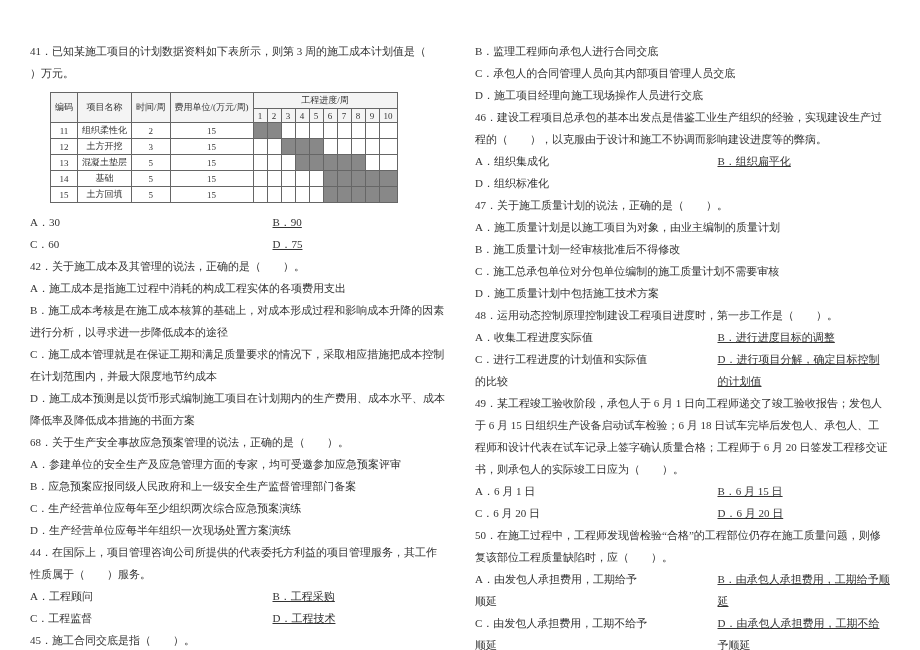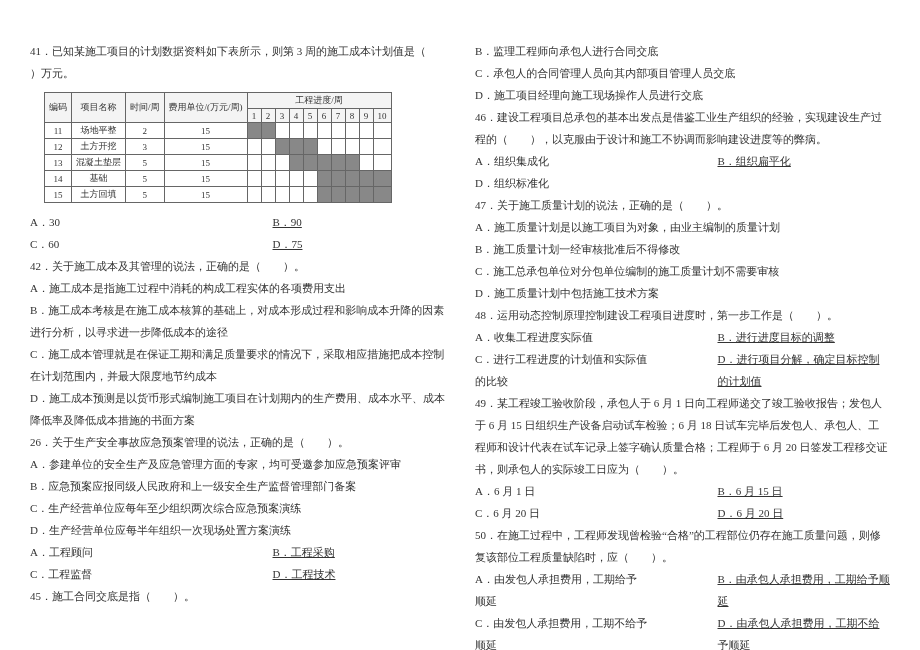--- a/index.html
+++ b/index.html
@@ -20,21 +20,21 @@
     .column {
       flex: 1;
       min-width: 0;
     }
     .line {
       line-height: 2.0;
       white-space: normal;
       word-break: break-all;
     }
     .table-wrap {
-      margin: 8px 0 8px 14px;
+      margin: 8px 0 8px 20px;
     }
     table.data {
       border-collapse: collapse;
       font-size: 9px;
     }
     table.data th, table.data td {
       border: 1px solid #666;
       padding: 1px 4px;
       text-align: center;
       height: 14px;
@@ -87,21 +87,21 @@
           <th>6</th>
           <th>7</th>
           <th>8</th>
           <th>9</th>
           <th>10</th>
         </tr>
         </tbody>
           <tbody id="gantt-body">
             <tr>
               <td>11</td>
-              <td>场地平整</td>
+              <td>组织柔性化</td>
               <td>2</td>
               <td>15</td>
               <td class="bar"></td>
               <td class="bar"></td>
               <td></td>
               <td></td>
               <td></td>
               <td></td>
               <td></td>
               <td></td>
@@ -184,26 +184,27 @@
       <div class="opt">C．60</div>
       <div class="opt">D．75</div>
     </div>
 
     <div class="line">42．关于施工成本及其管理的说法，正确的是（　　）。</div>
     <div class="line">A．施工成本是指施工过程中消耗的构成工程实体的各项费用支出</div>
     <div class="line">B．施工成本考核是在施工成本核算的基础上，对成本形成过程和影响成本升降的因素进行分析，以寻求进一步降低成本的途径</div>
     <div class="line">C．施工成本管理就是在保证工期和满足质量要求的情况下，采取相应措施把成本控制在计划范围内，并最大限度地节约成本</div>
     <div class="line">D．施工成本预测是以货币形式编制施工项目在计划期内的生产费用、成本水平、成本降低率及降低成本措施的书面方案</div>
 
-    <div class="line">26．关于生产安全事故应急预案管理的说法，正确的是（　　）。</div>
+    <div class="line">68．关于生产安全事故应急预案管理的说法，正确的是（　　）。</div>
     <div class="line">A．参建单位的安全生产及应急管理方面的专家，均可受邀参加应急预案评审</div>
     <div class="line">B．应急预案应报同级人民政府和上一级安全生产监督管理部门备案</div>
     <div class="line">C．生产经营单位应每年至少组织两次综合应急预案演练</div>
     <div class="line">D．生产经营单位应每半年组织一次现场处置方案演练</div>
 
+    <div class="line">44．在国际上，项目管理咨询公司所提供的代表委托方利益的项目管理服务，其工作性质属于（　　）服务。</div>
     <div class="opts">
       <div class="opt">A．工程顾问</div>
       <div class="opt">B．工程采购</div>
     </div>
     <div class="opts">
       <div class="opt">C．工程监督</div>
       <div class="opt">D．工程技术</div>
     </div>
 
     <div class="line">45．施工合同交底是指（　　）。</div>

